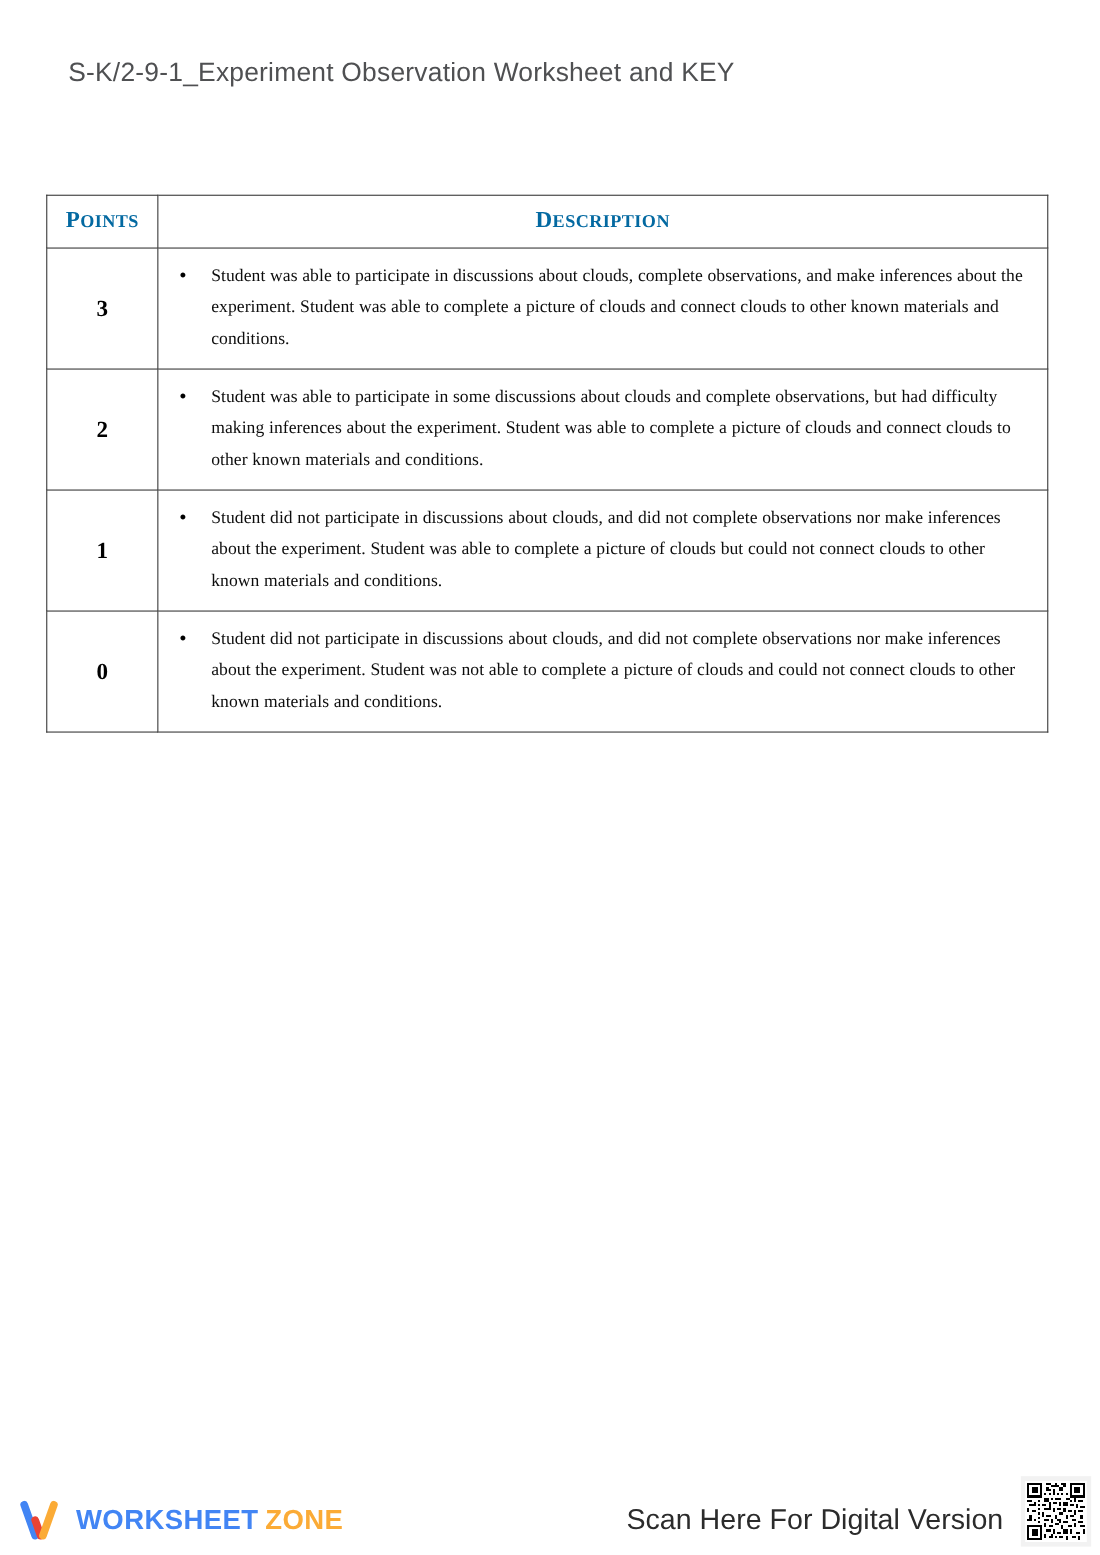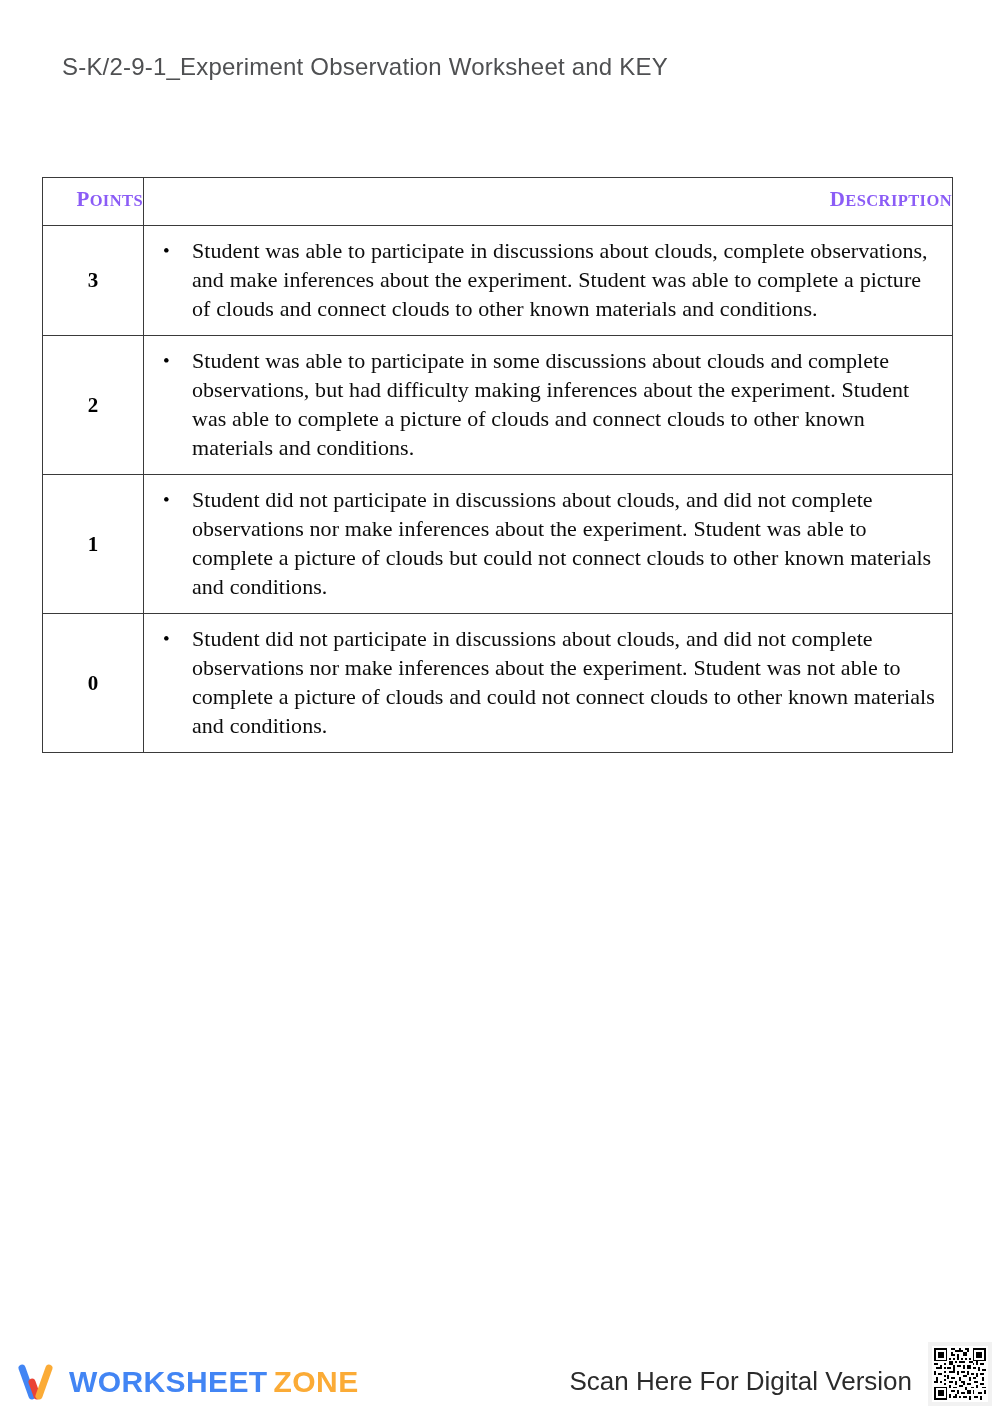--- a/index.html
+++ b/index.html
@@ -45,22 +45,22 @@
   }
   col.c-points { width: 101px; }
   col.c-desc   { width: 809px; }
 
   
   .rubric thead th {
     height: 48px;
     padding: 2px 0 6px 0;
     font-family: "Liberation Serif", serif;
     font-weight: 700;
-    color: #8b5cf6;
-    text-align: right;
+    color: #0369a1;
+    text-align: center;
     letter-spacing: 0.3px;
   }
   .hdr-cap {
     display: inline-block;
     font-size: 21px;
   }
   .hdr-cap .sm {
     font-size: 16.5px;
     letter-spacing: 0.4px;
   }
@@ -88,21 +88,21 @@
     font-family: "Liberation Serif", serif;
     font-size: 19px;
     line-height: 29px;
     color: #000000;
     text-align: left;
     padding-left: 5px;
   }
   .bullet-text {
     flex: 1 1 auto;
     font-family: "Liberation Serif", serif;
-    font-size: 22px;
+    font-size: 16px;
     line-height: 29px;
     color: #0c0c0c;
     text-align: left;
     letter-spacing: 0.05px;
     word-spacing: 0.2px;
   }
 
   
   .footer {
     position: absolute;
@@ -116,21 +116,21 @@
     display: flex;
     align-items: center;
     gap: 11px;
   }
   .logo-mark {
     width: 40px; height: 36px;
     display: block;
   }
   .logo-text {
     font-family: "Liberation Sans", sans-serif;
-    font-size: 30px;
+    font-size: 25px;
     font-weight: 700;
     letter-spacing: 0.4px;
     line-height: 1;
     white-space: nowrap;
   }
   .logo-text .w1 { color: #4285f4; }
   .logo-text .w2 { color: #fbab36; margin-left: 6px; }
 
   .scan-text {
     position: absolute;

